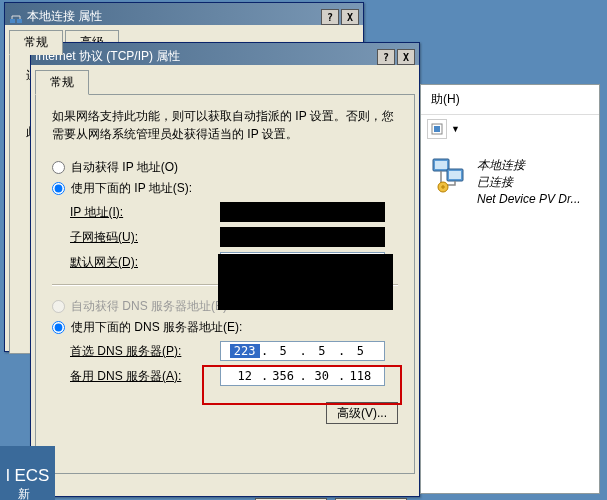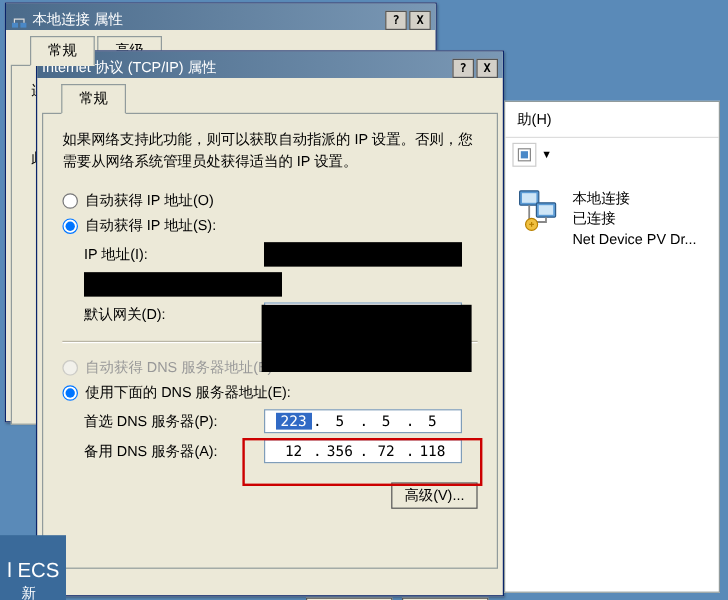--- a/index.html
+++ b/index.html
@@ -5,33 +5,33 @@
 * { box-sizing: border-box; margin: 0; padding: 0; }
 body { font-family: "Microsoft YaHei", Tahoma, sans-serif; font-size: 12px; background: #5a8ab8; width: 607px; height: 500px; overflow: hidden; position: relative; }
 
 .window { position: absolute; background: #ece9d8; border: 1px solid #0a246a; box-shadow: 1px 1px 2px rgba(0,0,0,0.3); }
 .titlebar { background: linear-gradient(to right, #4a6a8a, #7a98b5); color: #fff; height: 22px; display: flex; align-items: flex-end; padding: 0 4px; font-size: 12px; }
 .titlebar .icon { width: 14px; height: 14px; margin-right: 4px; }
 .titlebar .title-text { flex: 1; }
 .titlebar .btns { display: flex; gap: 2px; }
 .titlebar .btn { width: 18px; height: 16px; background: #d4d0c8; border: 1px solid #555; font-size: 10px; display: flex; align-items: center; justify-content: center; color: #000; cursor: pointer; font-family: monospace; font-weight: bold; }
 
-.tabs { display: flex; padding: 4px 4px 0 20px; }
+.tabs { display: flex; padding: 4px 4px 0 4px; }
 .tab { padding: 3px 14px; background: #ece9d8; border: 1px solid #919b9c; border-bottom: none; margin-right: 2px; cursor: pointer; position: relative; top: 1px; }
 .tab.active { background: #ece9d8; border-bottom: 1px solid #ece9d8; z-index: 2; }
 .tab-content { border: 1px solid #919b9c; margin: 0 4px 16px 4px; padding: 12px 16px; background: #ece9d8; position: relative; }
 
 .desc { margin-bottom: 16px; line-height: 1.5; }
 .radio-row { display: flex; align-items: center; margin: 4px 0; }
 .radio-row input[type=radio] { margin-right: 6px; }
 .radio-row label { cursor: pointer; }
 .radio-row.disabled label { color: #999; }
 
 .field-row { display: flex; align-items: center; margin: 5px 0 5px 18px; }
-.field-label { width: 150px; }
+.field-label { width: 150px; text-decoration: underline; }
 .ip-input { width: 165px; height: 20px; border: 1px solid #7f9db9; background: #fff; display: flex; align-items: center; justify-content: space-around; padding: 0 8px; font-family: monospace; }
 .ip-input.black { background: #000; border-color: #000; }
 .ip-oct { width: 30px; text-align: center; }
 .ip-dot { width: 6px; text-align: center; }
 .ip-input.highlight .ip-oct.first { background: #316ac5; color: #fff; }
 .groupline { border: none; border-top: 1px solid #b9b5a5; border-bottom: 1px solid #fff; margin: 12px 0; }
 
 .red-box { position: absolute; border: 2px solid #cc0000; pointer-events: none; }
 
 .btn-std { min-width: 72px; height: 22px; background: #ece9d8; border: 1px solid #555; cursor: pointer; font-size: 12px; padding: 0 10px; }
@@ -40,21 +40,21 @@
 
 
 .right-panel { position: absolute; left: 420px; top: 84px; width: 180px; height: 410px; background: #fff; border: 1px solid #919b9c; }
 .rp-header { padding: 6px 10px; border-bottom: 1px solid #ddd; }
 .rp-tools { padding: 4px 6px; display: flex; align-items: center; gap: 4px; }
 .rp-tool { width: 20px; height: 20px; border: 1px solid #ccc; display: flex; align-items: center; justify-content: center; cursor: pointer; font-size: 11px; }
 .rp-body { padding: 14px 10px; }
 .net-item { display: flex; align-items: flex-start; gap: 8px; }
 .net-icon { width: 38px; height: 36px; position: relative; }
 .net-icon svg { width: 38px; height: 36px; }
-.net-text div { line-height: 1.4; }
+.net-text div { line-height: 1.4; font-style: italic; }
 
 
 .frag { position: absolute; left: 0; top: 414px; background: #3a6a9a; color: #fff; padding: 20px 6px; font-size: 17px; margin-top: 32px; }
 .frag2 { position: absolute; left: 18px; top: 486px; color: #fff; font-size: 12px; }
 </style>
 </head>
 <body>
 
 <div class="window" style="left:4px; top:2px; width:360px; height:350px;">
   <div class="titlebar">
@@ -94,28 +94,29 @@
   </div>
   <div class="tab-content" style="height:380px;">
     <div class="desc">如果网络支持此功能，则可以获取自动指派的 IP 设置。否则，您需要从网络系统管理员处获得适当的 IP 设置。</div>
 
     <div class="radio-row">
       <input type="radio" name="ipmode" style="">
       <label>自动获得 IP 地址(O)</label>
     </div>
     <div class="radio-row">
       <input type="radio" name="ipmode" checked="" style="">
-      <label>自动获得 IP 地址(S):</label>
+      <label>使用下面的 IP 地址(S):</label>
     </div>
 
     <div class="field-row">
       <div class="field-label">IP 地址(I):</div>
       <div class="ip-input black"></div>
     </div>
     <div class="field-row">
+      <div class="field-label">子网掩码(U):</div>
       <div class="ip-input black"></div>
     </div>
     <div class="field-row">
       <div class="field-label">默认网关(D):</div>
       <div class="ip-input">
         <span class="ip-oct"></span>
           <span class="ip-dot">.</span>
         <span class="ip-oct"></span>
           <span class="ip-dot">.</span>
         <span class="ip-oct"></span>
@@ -147,21 +148,21 @@
         <span class="ip-oct">5</span>
       </div>
     </div>
     <div class="field-row">
       <div class="field-label">备用 DNS 服务器(A):</div>
       <div class="ip-input">
         <span class="ip-oct">12</span>
           <span class="ip-dot">.</span>
         <span class="ip-oct">356</span>
           <span class="ip-dot">.</span>
-        <span class="ip-oct">72</span>
+        <span class="ip-oct">30</span>
           <span class="ip-dot">.</span>
         <span class="ip-oct">118</span>
       </div>
     </div>
 
     <div class="red-box" style="left:166px; top:270px; width:200px; height:40px;"></div>
 
     <div class="adv-btn-row">
       <button class="btn-std">高级(V)...</button>
     </div>

